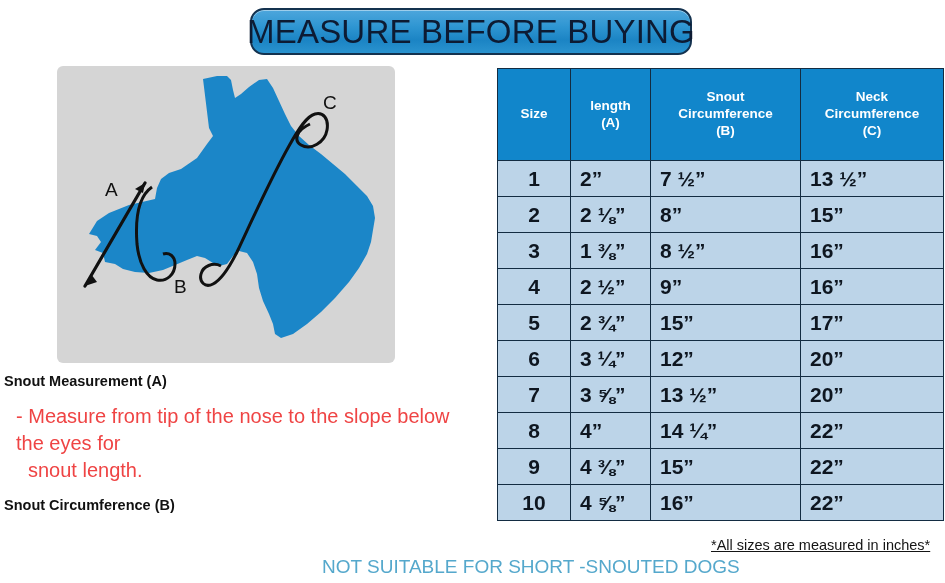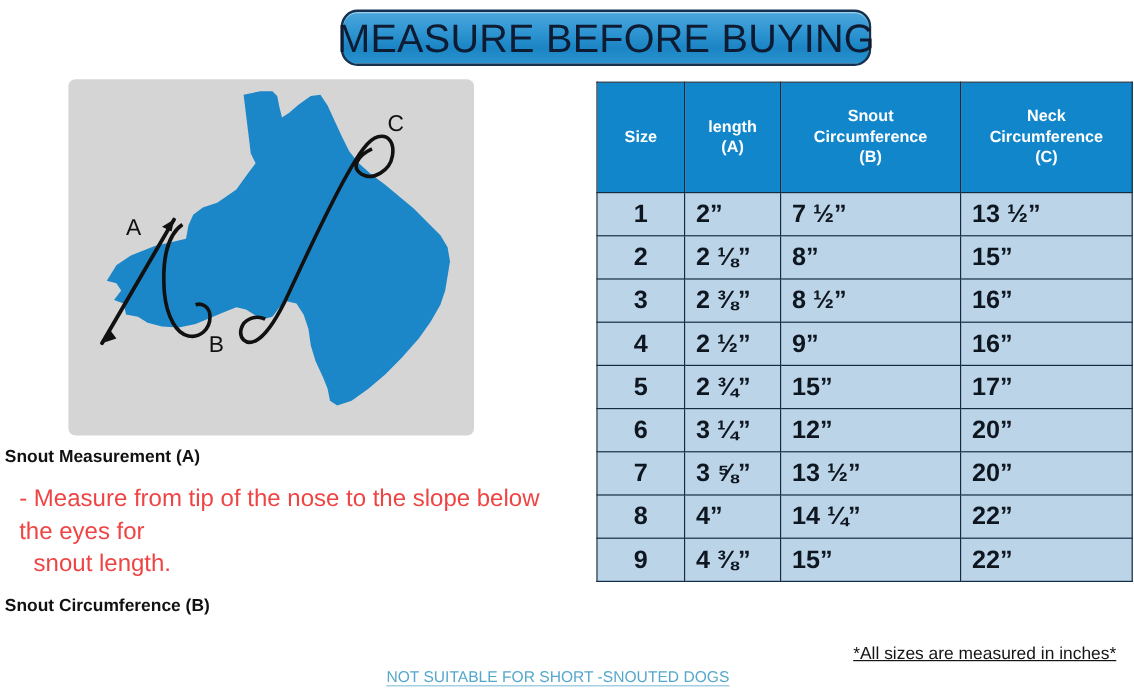--- a/index.html
+++ b/index.html
@@ -24,21 +24,20 @@
     width: 442px;
     height: 47px;
     box-sizing: border-box;
     border: 2px solid #14324f;
     border-radius: 14px;
     background: linear-gradient(to bottom, #4da6dc 0%, #2f96d2 38%, #1b84c4 70%, #2a93cf 100%);
     display: flex;
     align-items: center;
     justify-content: center;
     box-shadow: inset 0 1px 0 rgba(255,255,255,0.45);
-    margin-left: 34px;
   }
   #title-banner .title-text {
     font-size: 33px;
     line-height: 1;
     font-weight: 400;
     color: #0d1b33;
     letter-spacing: 0.2px;
     white-space: nowrap;
     font-family: "Liberation Sans", sans-serif;
   }
@@ -79,23 +78,22 @@
     margin: 12px;
     padding-left: 0;
   }
   .note-body .cont { display: block; padding-left: 12px; }
 
   
   #short-snout-note {
     position: absolute;
     left: 322px;
     top: 556px;
-    font-size: 13px;
+    font-size: 19px;
     color: #55a8cc;
-    text-decoration: underline;
     text-decoration-color: #8fc4da;
     text-underline-offset: 3px;
     white-space: nowrap;
   }
   #inches-note {
     position: absolute;
     left: 711px;
     top: 537px;
     font-size: 14.5px;
     color: #151515;
@@ -239,21 +237,21 @@
         <td class="c-val">13 ½”</td>
       </tr>
       <tr>
         <td class="c-size">2</td>
         <td class="c-val">2 ⅛”</td>
         <td class="c-val">8”</td>
         <td class="c-val">15”</td>
       </tr>
       <tr>
         <td class="c-size">3</td>
-        <td class="c-val">2 ⅜”</td>
+        <td class="c-val">1 ⅜”</td>
         <td class="c-val">8 ½”</td>
         <td class="c-val">16”</td>
       </tr>
       <tr>
         <td class="c-size">4</td>
         <td class="c-val">2 ½”</td>
         <td class="c-val">9”</td>
         <td class="c-val">16”</td>
       </tr>
       <tr>
@@ -279,14 +277,20 @@
         <td class="c-val">4”</td>
         <td class="c-val">14 ¼”</td>
         <td class="c-val">22”</td>
       </tr>
       <tr>
         <td class="c-size">9</td>
         <td class="c-val">4 ⅜”</td>
         <td class="c-val">15”</td>
         <td class="c-val">22”</td>
       </tr>
+      <tr>
+        <td class="c-size">10</td>
+        <td class="c-val">4 ⅝”</td>
+        <td class="c-val">16”</td>
+        <td class="c-val">22”</td>
+      </tr>
     </tbody>
 </table>
 
 </body></html>

